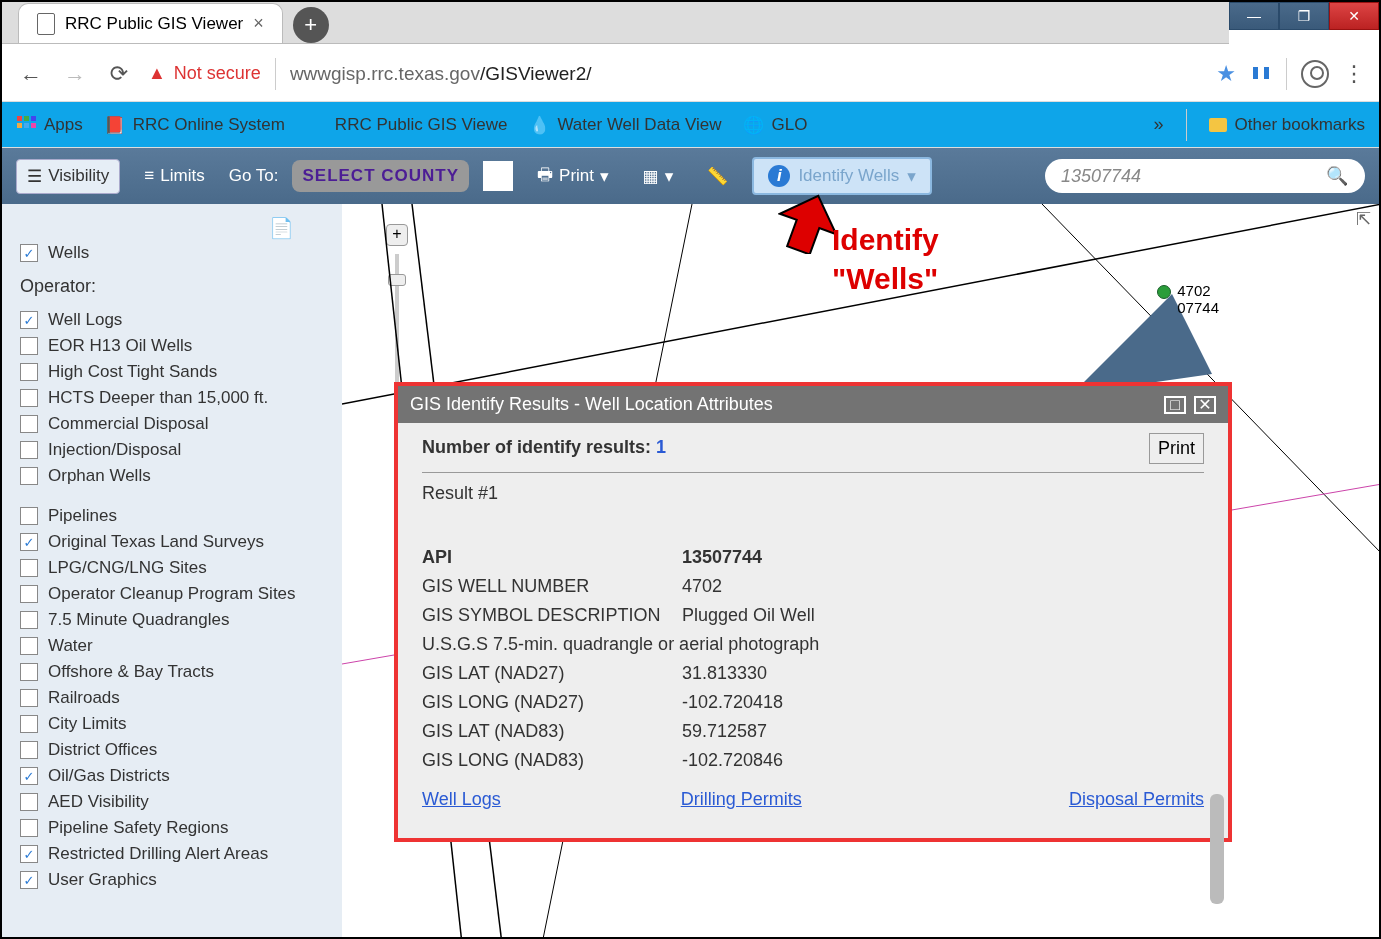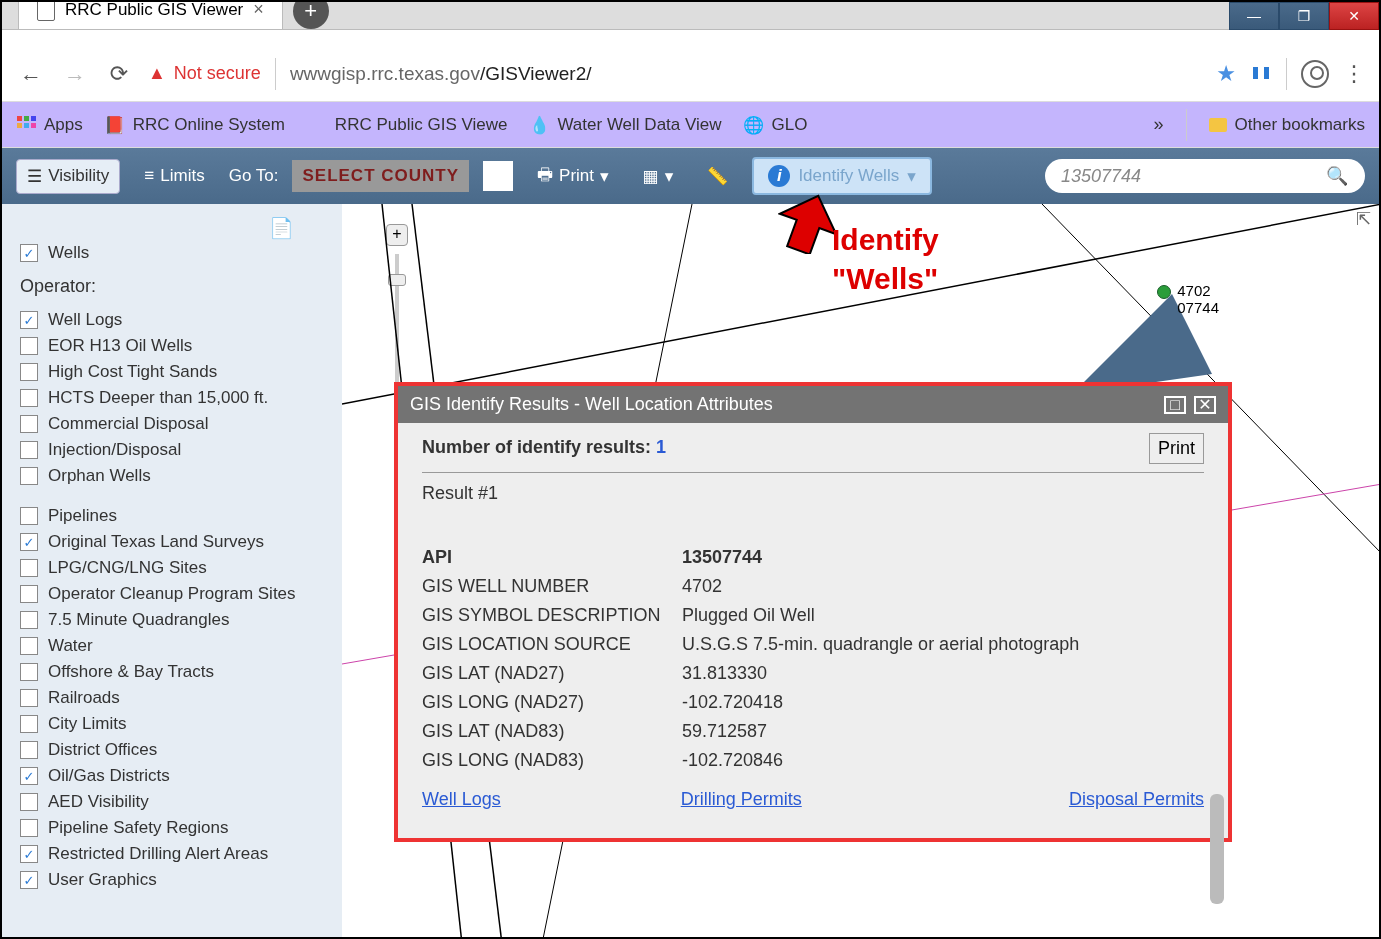--- a/index.html
+++ b/index.html
@@ -5,21 +5,21 @@
 * { margin: 0; padding: 0; box-sizing: border-box; font-family: Arial, Helvetica, sans-serif; }
 body { background: #fff; width: 1381px; height: 939px; position: relative; overflow: hidden; border: 2px solid #000; }
 
 
 .win-controls { position: absolute; top: 0; right: 0; display: flex; height: 28px; }
 .win-btn { width: 50px; display: flex; align-items: center; justify-content: center; font-size: 14px; color: #fff; }
 .win-min, .win-max { background: linear-gradient(#4a6a8a, #3a5a7a); border: 1px solid #2a4a6a; }
 .win-close { background: linear-gradient(#d44, #b22); border: 1px solid #911; }
 
 
-.tabrow { position: absolute; top: 0; left: 0; right: 150px; height: 28px; background: #ddd; display: flex; align-items: flex-end; border-bottom: 1px solid #bbb; }
+.tabrow { position: absolute; top: 0; left: 0; right: 150px; height: 42px; background: #ddd; display: flex; align-items: flex-end; border-bottom: 1px solid #bbb; }
 .tab { height: 40px; padding: 0 18px; display: flex; align-items: center; gap: 10px; font-size: 17px; }
 .tab.active { background: #fff; border-radius: 10px 10px 0 0; border: 1px solid #bbb; border-bottom: none; margin-left: 16px; }
 .tab .doc { width: 18px; height: 22px; border: 1.5px solid #666; border-radius: 2px; position: relative; }
 .tab .xclose { font-size: 18px; color: #666; cursor: pointer; }
 .newtab { width: 36px; height: 36px; margin-left: 10px; background: #555; border-radius: 50%; color: #fff; font-size: 22px; display: flex; align-items: center; justify-content: center; }
 
 
 .addr { position: absolute; top: 44px; left: 0; right: 0; height: 56px; background: #fff; display: flex; align-items: center; padding: 0 14px; gap: 14px; border-bottom: 1px solid #ddd; }
 .nav-ico { font-size: 22px; color: #555; width: 30px; text-align: center; cursor: pointer; }
 .nav-ico.dis { color: #bbb; }
@@ -29,32 +29,32 @@
 .url { font-size: 19px; color: #666; }
 .url .dark { color: #222; }
 .addr-spacer { flex: 1; }
 .star { color: #4a90e2; font-size: 22px; }
 .blue-ico { width: 22px; height: 22px; display: flex; align-items: center; justify-content: center; }
 .acct { width: 28px; height: 28px; border: 2px solid #666; border-radius: 50%; position: relative; }
 .acct::after { content: ''; position: absolute; top: 4px; left: 7px; width: 10px; height: 10px; border: 2px solid #666; border-radius: 50%; }
 .kebab { font-size: 22px; color: #555; }
 
 
-.bm { position: absolute; top: 100px; left: 0; right: 0; height: 46px; background: #c4b5fd; display: flex; align-items: center; padding: 0 14px; gap: 22px; border-bottom: 1px solid #ddd; font-size: 17px; color: #333; }
+.bm { position: absolute; top: 100px; left: 0; right: 0; height: 46px; background: #0ea5e9; display: flex; align-items: center; padding: 0 14px; gap: 22px; border-bottom: 1px solid #ddd; font-size: 17px; color: #333; }
 .bm-item { display: flex; align-items: center; gap: 8px; cursor: pointer; }
 .bm-ico { width: 20px; height: 20px; display: inline-block; }
 .bm .sep { flex: 1; }
 .chev { font-size: 18px; }
 .folder { width: 18px; height: 14px; background: #f4c542; border-radius: 2px; }
 
 
 .toolbar { position: absolute; top: 146px; left: 0; right: 0; height: 56px; background: linear-gradient(#5a7a9a, #4a6a8a); display: flex; align-items: center; padding: 0 14px; gap: 14px; color: #fff; font-size: 17px; }
 .tb-btn { display: flex; align-items: center; gap: 6px; padding: 6px 10px; border-radius: 4px; cursor: pointer; }
 .tb-btn.light { background: #e6eef6; color: #333; border: 1px solid #aac; }
-.county { background: #999; color: #7f1d1d; padding: 6px 10px; font-weight: bold; letter-spacing: 1px; }
+.county { background: #999; color: #4c1d95; padding: 6px 10px; font-weight: bold; letter-spacing: 1px; border-radius: 8px; }
 .county-box { width: 30px; height: 30px; background: #fff; }
 .identify { background: #cde3f7; color: #7aa5cc; padding: 6px 14px; border: 2px solid #8bb8e0; border-radius: 4px; display: flex; align-items: center; gap: 8px; }
 .info-i { width: 22px; height: 22px; border-radius: 50%; background: #2a7ad4; color: #fff; display: flex; align-items: center; justify-content: center; font-weight: bold; font-style: italic; }
 .search { background: #fff; border-radius: 20px; padding: 6px 16px; display: flex; align-items: center; gap: 10px; width: 320px; }
 .search input { border: none; outline: none; font-size: 18px; font-style: italic; color: #888; flex: 1; }
 .mag { color: #888; font-size: 18px; }
 
 
 .sidebar { position: absolute; top: 202px; left: 0; width: 340px; bottom: 0; background: #e6edf4; padding: 12px 18px; font-size: 17px; color: #333; overflow-y: auto; }
 .sidebar .pdf { text-align: right; padding-right: 30px; font-size: 20px; }
@@ -368,21 +368,20 @@
         </div>
         <div class="row">
           <div class="k">GIS WELL NUMBER</div>
           <div class="v">4702</div>
         </div>
         <div class="row">
           <div class="k">GIS SYMBOL DESCRIPTION</div>
           <div class="v">Plugged Oil Well</div>
         </div>
         <div class="row">
-          <div class="k">GIS LOCATION SOURCE</div>
           <div class="v">U.S.G.S 7.5-min. quadrangle or aerial photograph</div>
         </div>
         <div class="row">
           <div class="k">GIS LAT (NAD27)</div>
           <div class="v">31.813330</div>
         </div>
         <div class="row">
           <div class="k">GIS LONG (NAD27)</div>
           <div class="v">-102.720418</div>
         </div>

